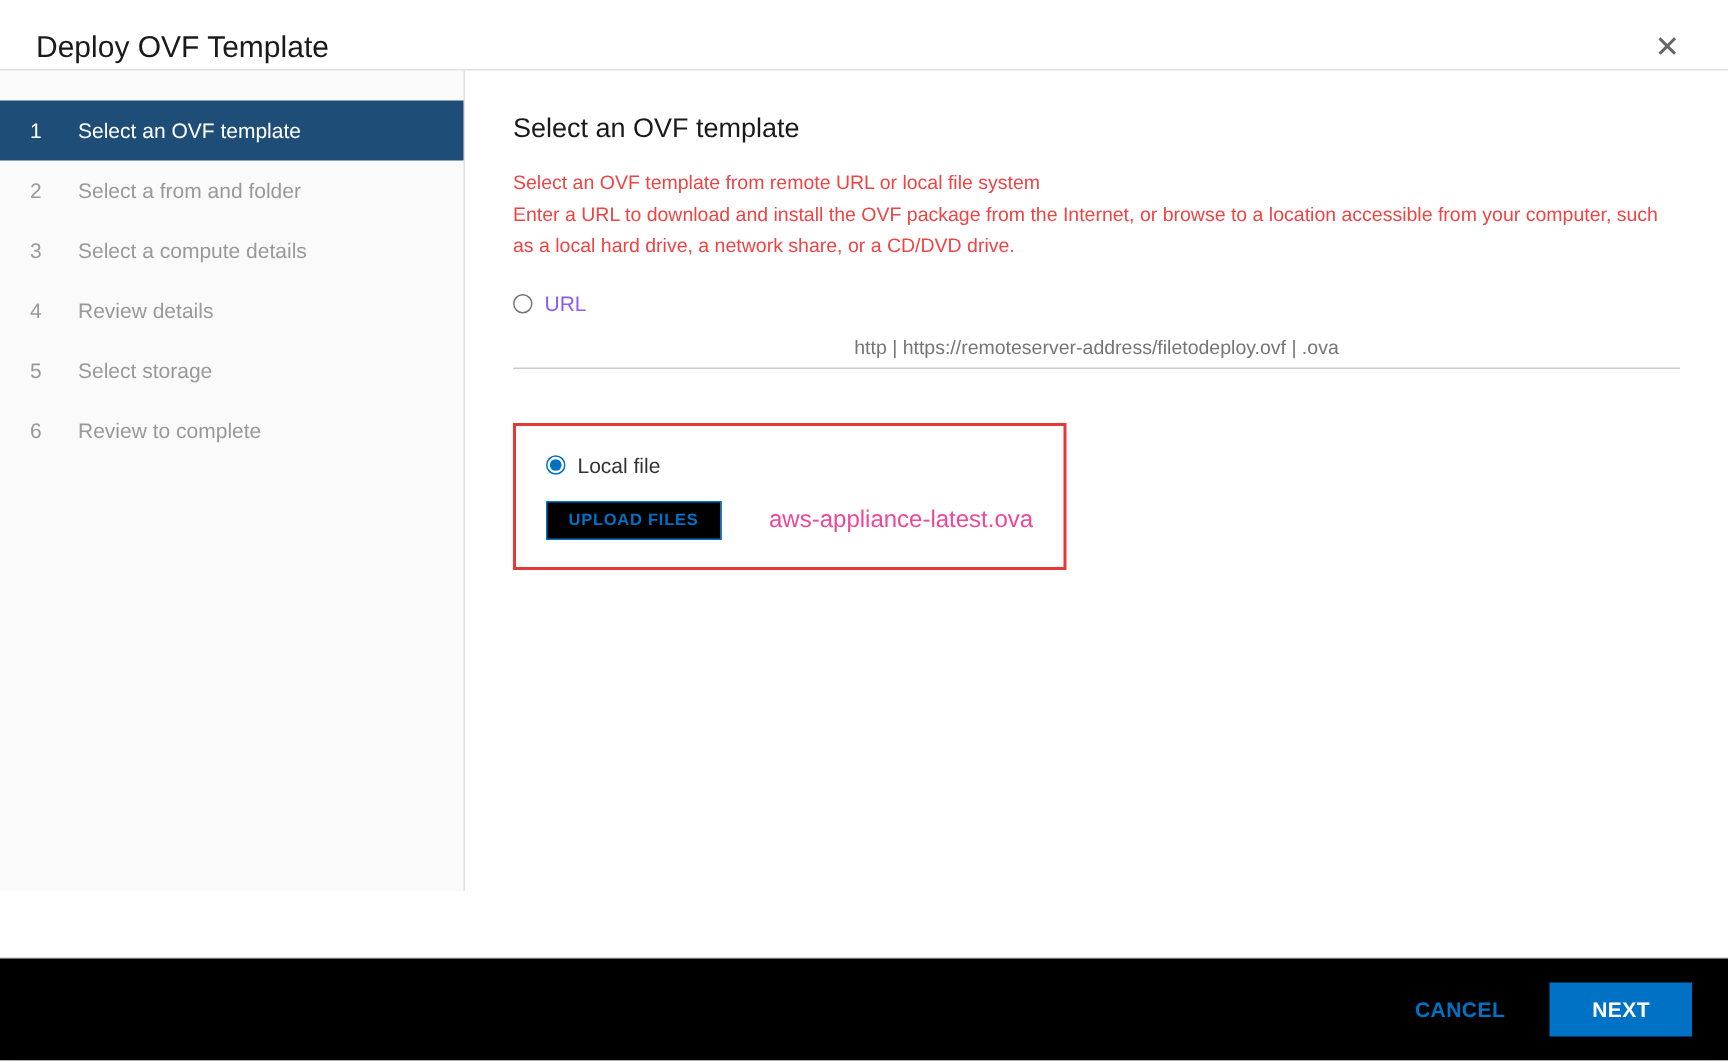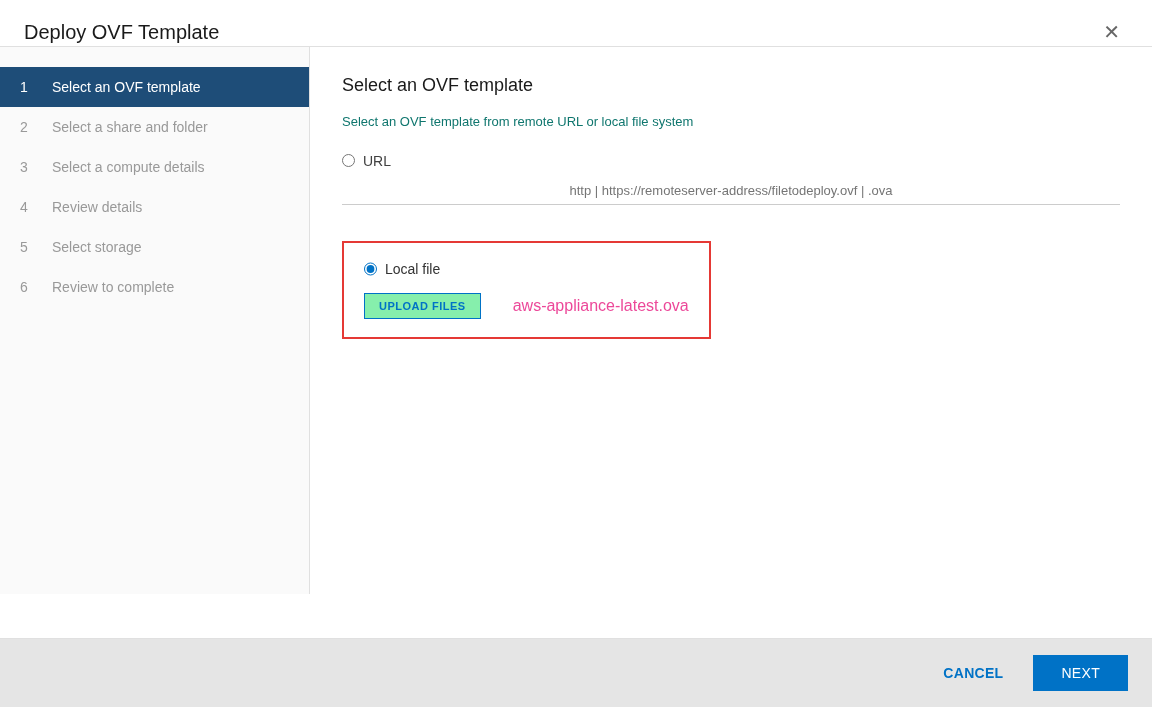--- a/index.html
+++ b/index.html
@@ -88,41 +88,41 @@
       position: relative;
     }
     .content-title {
       font-size: 18px;
       font-weight: 300;
       color: #1a1a1a;
       margin-bottom: 16px;
     }
     .description {
       font-size: 13px;
-      color: #0f766e;
+      color: #ef4444;
       line-height: 1.6;
       margin-bottom: 20px;
     }
     .radio-group {
       margin-bottom: 16px;
     }
     .radio-option {
       display: flex;
       align-items: center;
       margin-bottom: 8px;
       cursor: pointer;
     }
     .radio-option input[type="radio"] {
       margin-right: 8px;
       cursor: pointer;
       accent-color: #0072c6;
     }
     .radio-label {
       font-size: 14px;
-      color: #404040;
+      color: #8b5cf6;
     }
     .url-input {
       width: 100%;
       border: none;
       border-bottom: 1px solid #ccc;
       padding: 6px 0;
       font-size: 13px;
       color: #999;
       background: transparent;
       outline: none;
@@ -147,60 +147,60 @@
       font-size: 14px;
       color: #333;
     }
     .upload-row {
       display: flex;
       align-items: center;
       gap: 14px;
     }
     .upload-btn {
       border: 1px solid #0072c6;
-      background: #86efac;
+      background: #000000;
       color: #0072c6;
       font-size: 11px;
       font-weight: 700;
       letter-spacing: 0.5px;
       padding: 6px 14px;
       cursor: pointer;
       text-transform: uppercase;
     }
     .file-name {
       font-size: 16px;
       color: #ec4899;
       margin-left: 18px;
     }
     .dialog-footer {
       display: flex;
       justify-content: flex-end;
       align-items: flex-start;
       padding: 16px 24px;
       border-top: 1px solid #e0e0e0;
       gap: 12px;
-      background: #e5e5e5;
+      background: #000000;
       margin-top: 44px;
     }
     .btn-cancel {
       background: none;
       border: none;
       color: #0072c6;
       font-size: 14px;
       font-weight: 600;
       cursor: pointer;
       padding: 10px 18px;
       letter-spacing: 0.3px;
     }
     .btn-next {
       background: #0072c6;
       border: none;
       color: #fff;
       font-size: 14px;
-      font-weight: 400;
+      font-weight: 700;
       cursor: pointer;
       padding: 10px 28px;
       letter-spacing: 0.3px;
     }
   </style>
 </head>
 <body>
 
 <div class="dialog">
   <div class="dialog-header">
@@ -212,21 +212,21 @@
 
   <div class="dialog-body">
 
     <div class="sidebar">
       <div class="step-item active">
         <span class="step-number">1</span>
         <span class="step-label">Select an OVF template</span>
       </div>
       <div class="step-item inactive">
         <span class="step-number">2</span>
-        <span class="step-label">Select a share and folder</span>
+        <span class="step-label">Select a from and folder</span>
       </div>
       <div class="step-item inactive">
         <span class="step-number">3</span>
         <span class="step-label">Select a compute details</span>
       </div>
       <div class="step-item inactive">
         <span class="step-number">4</span>
         <span class="step-label">Review details</span>
       </div>
       <div class="step-item inactive">
@@ -236,20 +236,21 @@
       <div class="step-item inactive">
         <span class="step-number">6</span>
         <span class="step-label">Review to complete</span>
       </div>
     </div>
 
     <div class="main-content">
       <div class="content-title">Select an OVF template</div>
       <div class="description">
         <div>Select an OVF template from remote URL or local file system</div>
+        <div>Enter a URL to download and install the OVF package from the Internet, or browse to a location accessible from your computer, such as a local hard drive, a network share, or a CD/DVD drive.</div>
       </div>
 
       
       <div class="radio-group">
         <label class="radio-option">
           <input type="radio" name="source" value="url" style="">
           <span class="radio-label">URL</span>
         </label>
         <input type="text" class="url-input" disabled="" placeholder="http | https://remoteserver-address/filetodeploy.ovf | .ova" style="">
       </div>

